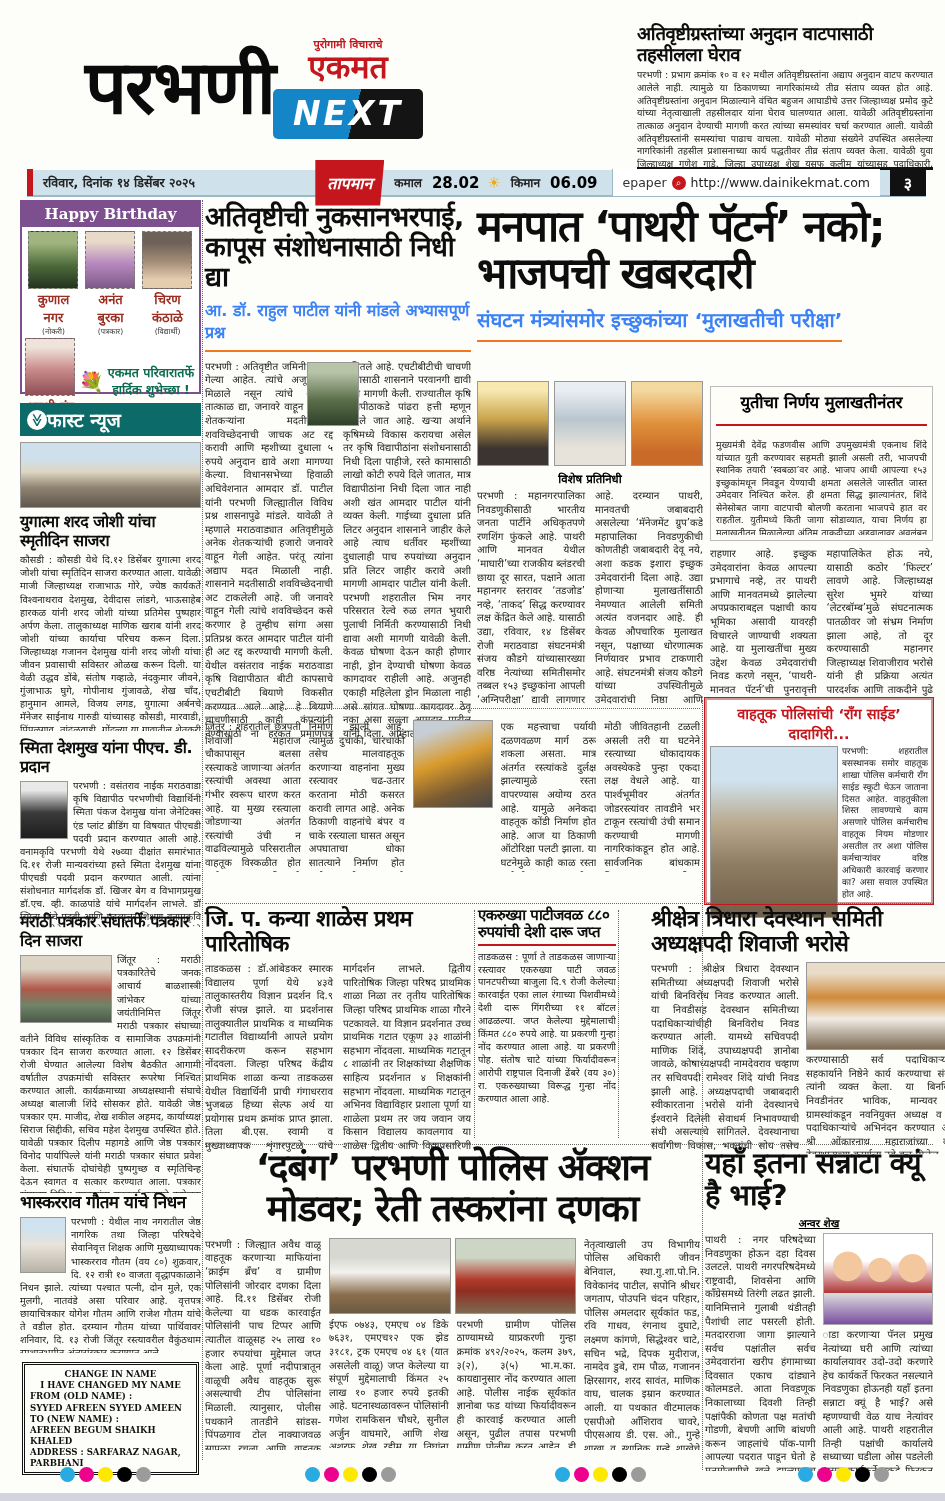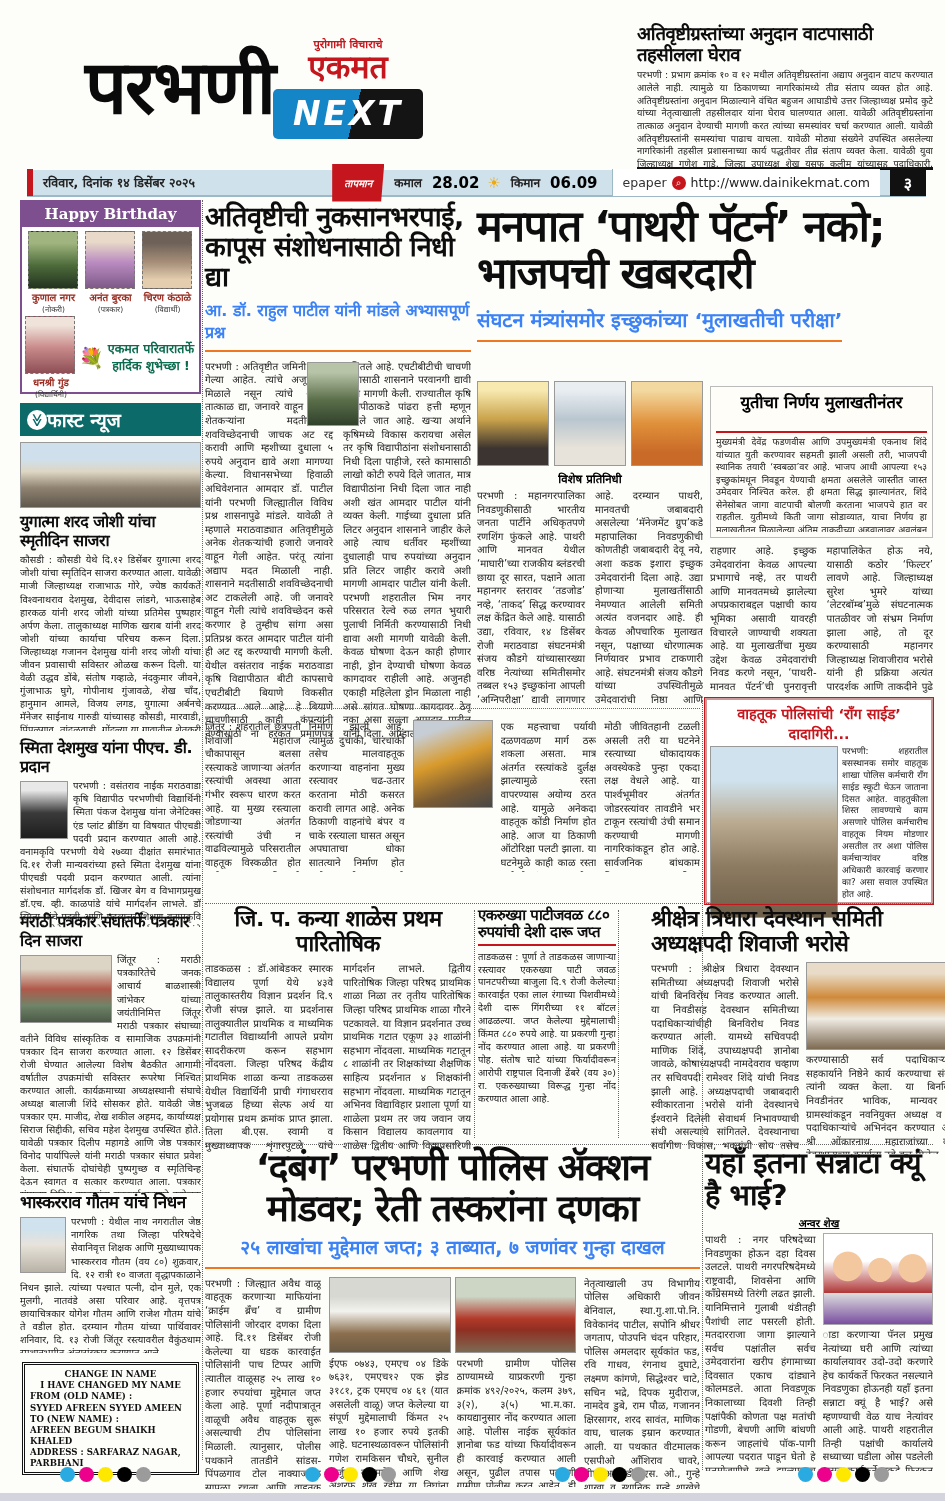--- a/index.html
+++ b/index.html
@@ -25,37 +25,37 @@
 
   
   #gherav { position:absolute; left:637px; top:24px; width:296px; height:146px; border-bottom:3px solid #111; }
   #gherav .hl { font-size:18.5px; }
   #gherav .body-text { margin-top:4px; font-size:9.3px; height:112px; }
 
   
   #datebar { position:absolute; left:27px; top:170px; width:899px; height:27px; background:#cfe1ea; border-bottom:2px solid #9db9c6; display:flex; align-items:center; }
   #datebar .red-accent { width:6px; height:27px; background:#c4161c; }
   #date-text { font-size:12.5px; font-weight:700; color:#222; margin-left:10px; }
-  #temp-box { margin-left:auto; background:#c4161c; color:#fff; font-weight:700; font-size:10px; padding:12px 12px; font-style:italic; clip-path:polygon(0 0,100% 0,94% 100%,0 100%); }
+  #temp-box { margin-left:auto; background:#c4161c; color:#fff; font-weight:700; font-size:16px; padding:12px 12px; font-style:italic; clip-path:polygon(0 0,100% 0,94% 100%,0 100%); }
   .temp-item { font-size:12px; font-weight:700; color:#222; margin-left:10px; }
   .temp-val { font-size:15px; font-weight:900; color:#000; }
   #sun-icon { color:#f5a800; font-size:15px; margin-left:8px; }
   #epaper-seg { margin-left:14px; background:#fff; height:27px; display:flex; align-items:center; padding:0 10px; border-left:1px solid #9db9c6; }
   #epaper-label { font-size:12.5px; color:#333; }
   #search-icon { display:inline-block; width:14px; height:14px; border-radius:50%; background:#c4161c; color:#fff; font-size:10px; line-height:14px; text-align:center; margin:0 5px; }
   #site-url { font-size:12.5px; color:#222; }
   #pageno-box { width:36px; height:27px; background:#111; color:#fff; font-size:16px; font-weight:700; display:flex; align-items:center; justify-content:center; margin-left:10px; }
 
   
   #birthday { position:absolute; left:20px; top:200px; width:181px; height:194px; border:2px solid #7e4f8e; background:#fff; }
   #bday-head { height:25px; background:#7e4f8e; color:#fff; text-align:center; font-family:"DejaVu Serif", serif; font-weight:700; font-size:15px; line-height:25px; }
   .bday-row { display:flex; justify-content:space-around; padding:4px 3px 0; }
   .bday-person { width:52px; text-align:center; }
   .bday-photo { width:50px; height:58px; border:1px dashed #777; }
-  .bday-name { font-size:10px; font-weight:700; color:#9c2f23; margin-top:1px; }
+  .bday-name { font-size:13px; font-weight:700; color:#9c2f23; margin-top:1px; }
   .bday-role { font-size:7.6px; color:#333; }
   #bday-bottom { display:flex; padding:2px 3px; align-items:center; }
   #bday-flowers { font-size:20px; margin:0 2px; }
   #bday-wish { font-size:12.5px; font-weight:800; color:#0e6b4f; text-align:center; line-height:1.35; flex:1; }
 
   
   #fastnews-h { position:absolute; left:20px; top:403px; width:181px; height:33px; background:#0c6b68; display:flex; align-items:center; }
   #fn-circle { width:20px; height:20px; border-radius:50%; background:#fff; color:#0c6b68; font-weight:900; font-size:13px; line-height:20px; text-align:center; margin-left:7px; transform:rotate(90deg); }
   #fn-title { flex:1; color:#fff; font-size:19px; font-weight:800; margin-right:14px; }
 
@@ -87,41 +87,41 @@
   #manpa-left { position:absolute; left:0; top:178px; width:226px; }
   #manpa-photos { display:flex; gap:5px; }
   #manpa-photos .pp { width:72px; height:85px; }
   .pp1 { background:linear-gradient(180deg,#f7e9b0 10%,#caa34a 45%,#3c3430 80%); }
   .pp2 { background:linear-gradient(180deg,#e9eef2 10%,#b9c6cf 45%,#e8e3da 80%); }
   .pp3 { background:linear-gradient(180deg,#f3d9a0 10%,#e0903a 50%,#c96a28 85%); }
   #manpa-byline { text-align:center; font-weight:700; font-size:11.5px; margin:5px 0 3px; }
   #manpa-left .body-text { height:228px; }
   #manpa-right { position:absolute; left:233px; top:183px; width:223px; }
   #yuti-box { border:1px solid #bbb; padding:3px 5px 5px; background:#fffdf8; }
-  #yuti-title { text-align:center; font-weight:800; font-size:16.5px; border-bottom:2px solid #c4161c; padding-bottom:18px; margin-bottom:3px; }
+  #yuti-title { text-align:center; font-weight:800; font-size:16.5px; border-bottom:2px solid #c4161c; padding-bottom:11px; margin-bottom:13px; }
   #yuti-box .body-text { font-size:9.2px; height:96px; }
   #manpa-right .cols2 { margin-top:6px; height:162px; }
 
   
   #wrongside { position:absolute; left:705px; top:698px; width:228px; height:206px; border:2px solid #c99; outline:1px solid #c4161c; background:#fff; padding:3px; }
   #ws-title { color:#c4161c; font-weight:800; font-size:14.5px; text-align:center; }
   #ws-flex { display:flex; gap:4px; margin-top:3px; }
   #ws-photo { width:128px; height:172px; background:linear-gradient(180deg,#cfe2ee 20%,#b9a98e 45%,#8d7b61 70%,#6e5f4a); }
   #ws-caption { flex:1; font-size:8.8px; line-height:1.35; text-align:justify; color:#1c1c1c; overflow:hidden; }
 
   
   #auto { position:absolute; left:205px; top:712px; width:495px; }
   #auto .hl { font-size:31px; text-align:center; }
   #auto-cols { display:flex; gap:8px; margin-top:8px; height:152px; }
   #auto-cols .col { flex:1; }
   #auto-photo { width:80px; flex:none; height:88px; background:linear-gradient(160deg,#c7cdd4 15%,#d89a2c 45%,#7a5b33 75%,#474747); }
 
   
   #shala { position:absolute; left:205px; top:907px; width:266px; }
-  #shala .hl { font-size:22px;text-align:center; }
+  #shala .hl { font-size:22px; }
   #shala .cols2 { margin-top:6px; height:196px; }
   #daru { position:absolute; left:478px; top:907px; width:138px; }
   #daru .hl { font-size:15px; border-bottom:2px solid #c4161c; padding-bottom:3px; }
   #daru .body-text { margin-top:5px; font-size:9.5px; height:178px; }
   #devasthan { position:absolute; left:622px; top:907px; width:311px;margin-left:29px; }
   #devasthan .hl { font-size:22px; }
   #dev-flex { display:flex; gap:7px; margin-top:6px; height:192px; }
   #dev-col1 { width:148px; }
   #dev-col2 { flex:1; }
   #dev-photo { width:100%; height:88px; background:linear-gradient(180deg,#e8dcc8 12%,#cf8a3a 40%,#f0ece4 65%,#7d6a52); margin-bottom:3px; }
@@ -336,21 +336,20 @@
     <div id="dev-flex">
       <div id="dev-col1" class="body-text" style="height:192px;">परभणी : श्रीक्षेत्र त्रिधारा देवस्थान समितीच्या अध्यक्षपदी शिवाजी भरोसे यांची बिनविरोध निवड करण्यात आली. या निवडीसह देवस्थान समितीच्या पदाधिकाऱ्यांचीही बिनविरोध निवड करण्यात आली. यामध्ये सचिवपदी माणिक शिंदे, उपाध्यक्षपदी ज्ञानोबा जावळे, कोषाध्यक्षपदी नामदेवराव चव्हाण तर सचिवपदी रामेश्वर शिंदे यांची निवड झाली आहे. अध्यक्षपदाची जबाबदारी स्वीकारताना भरोसे यांनी देवस्थानचे ईश्वराने दिलेली सेवाधर्म निभावण्याची संधी असल्याचे सांगितले. देवस्थानाचा सर्वांगीण विकास, भक्तांची सोय तसेच धार्मिक परंपरेचे जतन</div>
       <div id="dev-col2" class="body-text" style="height:192px;">
         <span id="dev-photo" class="ph" style="display:block;"></span><span>करण्यासाठी सर्व पदाधिकाऱ्यांच्या सहकार्याने निष्ठेने कार्य करण्याचा संकल्प त्यांनी व्यक्त केला. या बिनविरोध निवडीनंतर भाविक, मान्यवर व ग्रामस्थांकडून नवनियुक्त अध्यक्ष व सर्व पदाधिकाऱ्यांचे अभिनंदन करण्यात आले. श्री ओंकारनाथ महाराजांच्या कृपेने देवस्थानाच्या कार्याला नवे बळ मिळेल, अशी भावना व्यक्त होत आहे.</span>
       </div>
     </div>
   </div>
 
   <div id="dabang">
     <div class="hl">‘दबंग’ परभणी पोलिस ॲक्शन मोडवर; रेती तस्करांना दणका</div>
-    <div class="subhead-orange">२५ लाखांचा मुद्देमाल जप्त; ३ ताब्यात, ७ जणांवर गुन्हा दाखल</div>
     <div id="dabang-body">
       <div id="db-col1" class="body-text" style="height:212px;">परभणी : जिल्ह्यात अवैध वाळू वाहतूक करणाऱ्या माफियांना ‘क्राईम ब्रँच’ व ग्रामीण पोलिसांनी जोरदार दणका दिला आहे. दि.११ डिसेंबर रोजी केलेल्या या धडक कारवाईत पोलिसांनी पाच टिप्पर आणि त्यातील वाळूसह २५ लाख १० हजार रुपयांचा मुद्देमाल जप्त केला आहे. पूर्णा नदीपात्रातून वाळूची अवैध वाहतूक सुरू असल्याची टीप पोलिसांना मिळाली. त्यानुसार, पोलीस पथकाने तातडीने सांडस-पिंपळगाव टोल नाक्याजवळ सापळा रचला आणि वाहतूक करणाऱ्या वाहनांना ताब्यात घेतले. या कारवाईत पोलिसांनी वाळू वाहतूक करणारे खालील पाच टिप्पर जप्त केले आहेत. एमएच ०४ इवाय ८५६, एमएच ४० ७१०२, एमएच १२</div>
       <div id="db-center">
         <div id="db-photos">
           <div class="tp tp1 ph"></div>
           <div class="tp tp2 ph"></div>
         </div>
         <div id="db-center-cols">
           <div class="col body-text">ईएफ ०७४३, एमएच ०४ डिके ७६३१, एमएच१२ एक झेड ३१८१, ट्रक एमएच ०४ ६१ (यात असलेली वाळू) जप्त केलेल्या या संपूर्ण मुद्देमालाची किंमत २५ लाख १० हजार रुपये इतकी आहे. घटनास्थळावरून पोलिसांनी गणेश रामकिसन चौधरे, सुनील अर्जुन वाघमारे, आणि शेख अशरफ शेख रहीम या तिघांना ताब्यात घेतले आहे. या तिघांसह इतर चालक आणि वाहनमालकांसह एकूण सात जणांवर गुन्हा दाखल करण्यात आला आहे.</div>
           <div class="col body-text">परभणी ग्रामीण पोलिस ठाण्यामध्ये याप्रकरणी गुन्हा क्रमांक ४९२/२०२५, कलम ३७९, ३(२), ३(५) भा.म.का. कायद्यानुसार नोंद करण्यात आला आहे. पोलीस नाईक सूर्यकांत ज्ञानोबा फड यांच्या फिर्यादीवरून ही कारवाई करण्यात आली असून, पुढील तपास परभणी ग्रामीण पोलीस करत आहेत. ही महत्त्वपूर्ण कारवाई पोलीस अधीक्षक रविंद्रसिंह परदेशी यांच्या मार्गदर्शनाखाली आणि अपर पोलीस अधीक्षक सुरज गुंजाळ, यांच्या</div>

